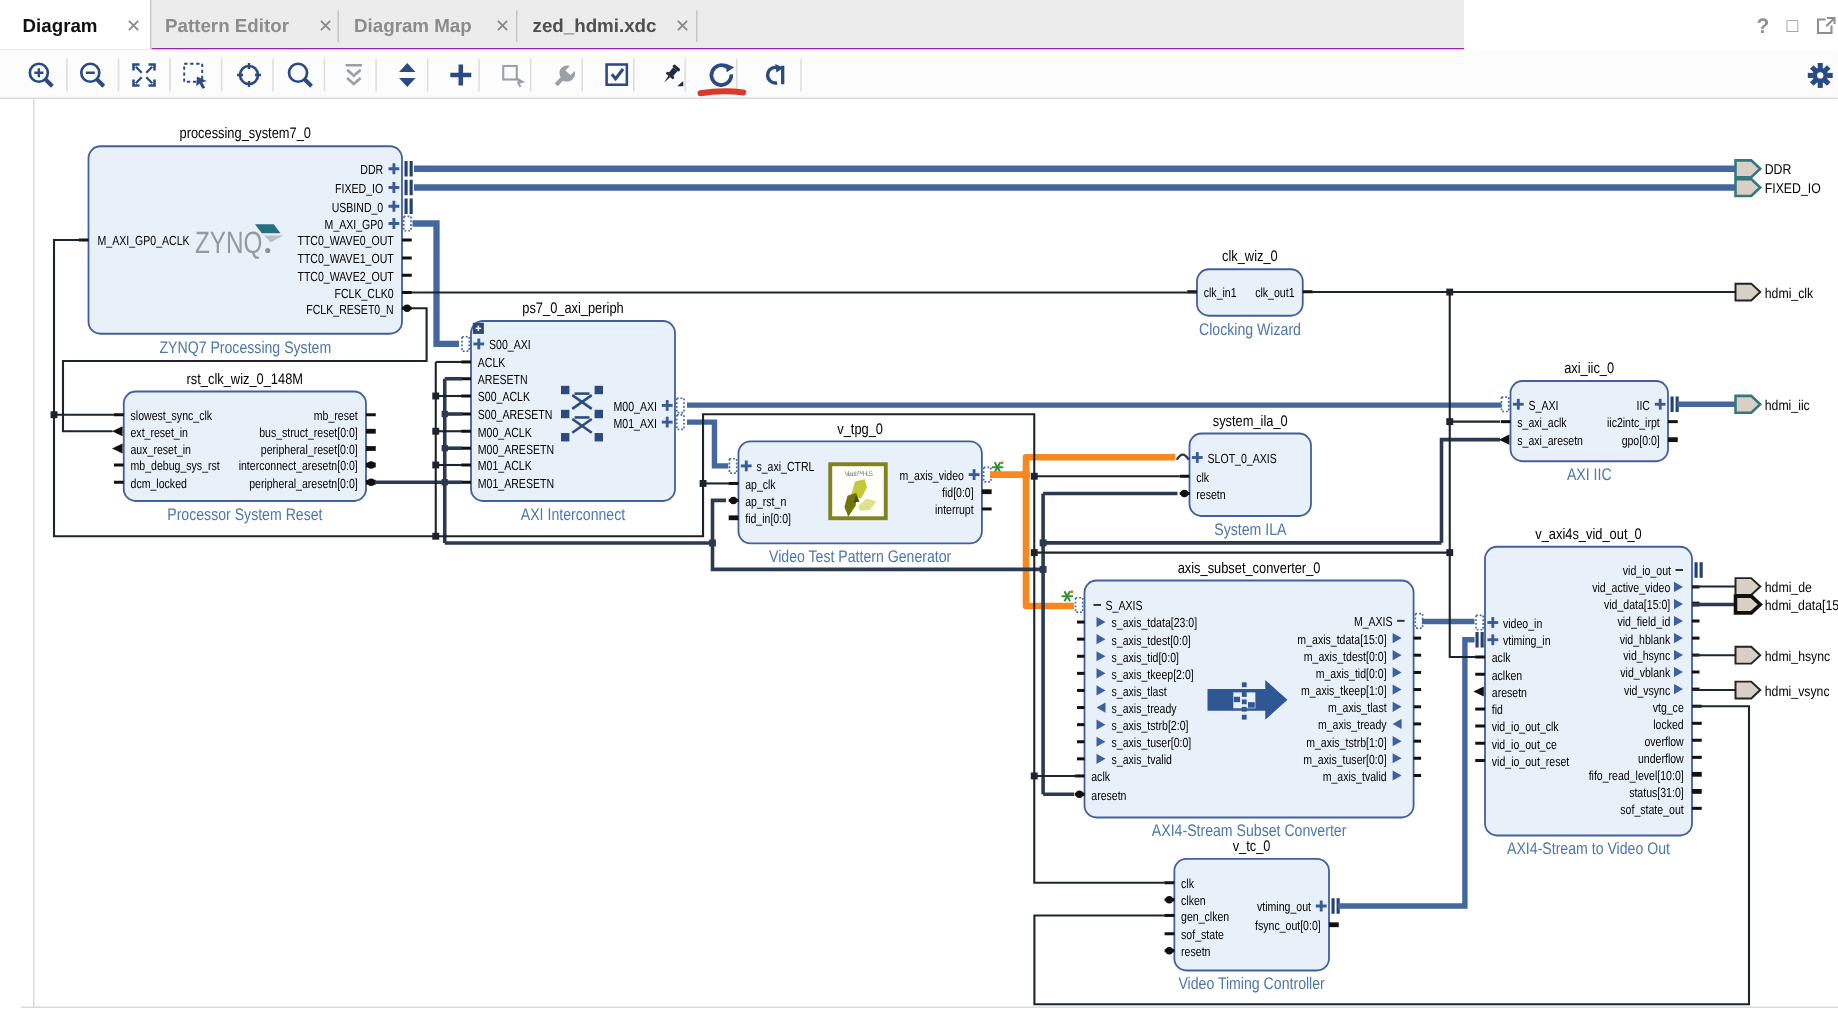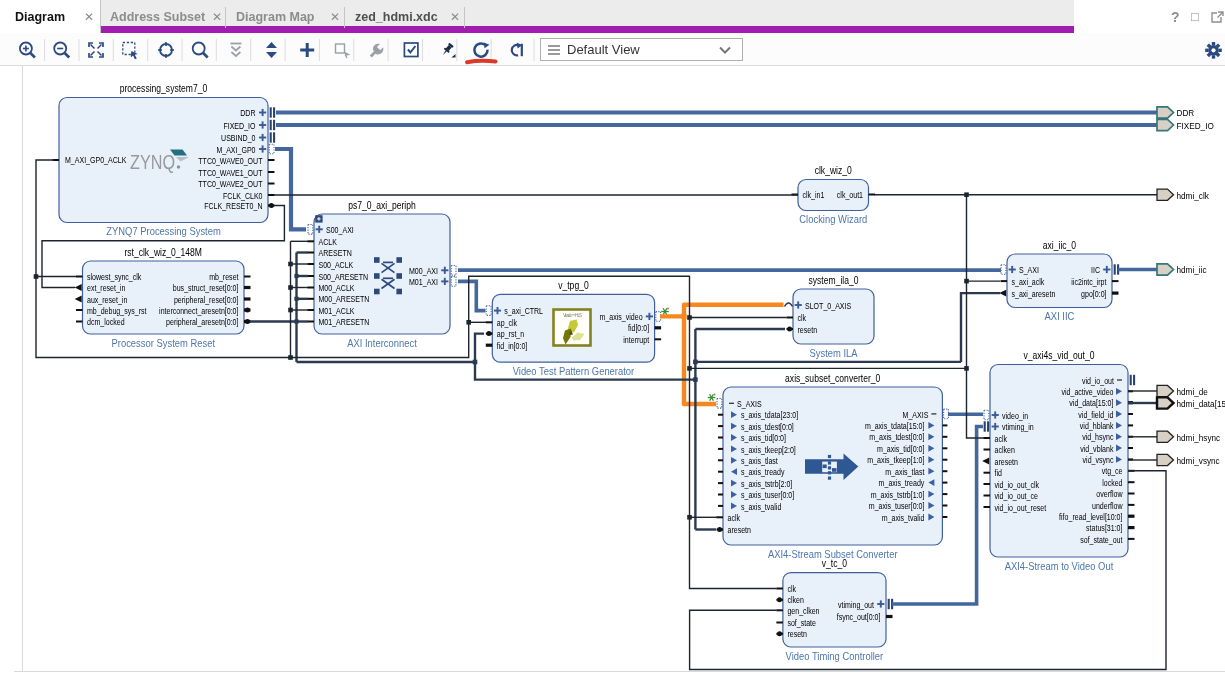--- a/index.html
+++ b/index.html
@@ -1,29 +1,29 @@
 <!DOCTYPE html>
 <html><head><meta charset="utf-8">
 <style>
 html,body{margin:0;padding:0;width:1225px;height:675px;overflow:hidden;background:#fff;
 font-family:"Liberation Sans",sans-serif;}
-.tabbar{position:absolute;left:0;top:0;width:1074px;height:33px;background:#ececec;border-bottom:7px solid #a21caf;box-sizing:border-box;}
+.tabbar{position:absolute;left:0;top:0;width:976px;height:33px;background:#ececec;border-bottom:1px solid #a21caf;box-sizing:border-box;}
 .tabtext{position:absolute;top:0;height:33px;line-height:34px;font-size:12.5px;font-weight:bold;white-space:nowrap;}
 .tabx{position:absolute;top:0;height:33px;line-height:34px;color:#8a8a8a;font-size:12px;}
 .sep{position:absolute;top:7px;height:21px;width:1px;background:#c5c5c5;}
 .toolbar{position:absolute;left:0;top:33px;width:1225px;height:33px;background:#fcfcfc;border-bottom:1px solid #dcdcdc;box-sizing:border-box;}
 .combo{position:absolute;left:540px;top:5px;width:203px;height:23px;background:#fff;border:1px solid #b0b0b0;box-sizing:border-box;font-size:13px;color:#333;}
 svg text{font-family:"Liberation Sans",sans-serif;}
 </style></head>
 <body>
 <div class="tabbar">
   <div style="position:absolute;left:0;top:0;width:100px;height:33px;background:#fff;border-right:1px solid #c5c5c5;"></div>
   <span class="tabtext" style="left:15px;color:#111;">Diagram</span>
     <span class="tabx" style="left:84px;">✕</span>
-  <span class="tabtext" style="left:110px;color:#8c8c8c;">Address Subset</span>
+  <span class="tabtext" style="left:110px;color:#8c8c8c;">Pattern Editor</span>
     <span class="tabx" style="left:212px;">✕</span>
   <div class="sep" style="left:225px;"></div>
   <span class="tabtext" style="left:236px;color:#8c8c8c;">Diagram Map</span>
     <span class="tabx" style="left:330px;">✕</span>
   <div class="sep" style="left:344px;"></div>
   <span class="tabtext" style="left:355px;color:#4f4f4f;">zed_hdmi.xdc</span>
     <span class="tabx" style="left:450px;">✕</span>
   <div class="sep" style="left:464px;"></div>
   <span style="position:absolute;left:1171px;top:9px;color:#8f8f8f;font-size:14px;font-weight:bold;">?</span>
   <span style="position:absolute;left:1191px;top:9px;color:#8f8f8f;font-size:13px;">□</span>
@@ -134,31 +134,20 @@
           <rect x="4.9" y="-1.7" width="3.4" height="3.4"></rect>
 <g transform="rotate(45)">
             <rect x="-1.7" y="-8" width="3.4" height="3.4"></rect>
             <rect x="-1.7" y="4.6" width="3.4" height="3.4"></rect>
 <rect x="-8" y="-1.7" width="3.4" height="3.4"></rect>
             <rect x="4.6" y="-1.7" width="3.4" height="3.4"></rect>
           </g>
         </g>
       </g>
 </svg>
-<div class="combo">
-      <span style="position:absolute;left:7px;top:4px;width:12px;">
-        <span style="display:block;height:2.5px;background:#9a9a9a;margin:1.5px 0;"></span>
-        <span style="display:block;height:2.5px;background:#9a9a9a;margin:1.5px 0;"></span>
-        <span style="display:block;height:2.5px;background:#9a9a9a;margin:1.5px 0;"></span>
-      </span>
-      <span style="position:absolute;left:26px;top:3px;">Default View</span>
-      <svg style="position:absolute;right:11px;top:7px;" width="12" height="9">
-        <path d="M 1,1.5 L 6,6.5 L 11,1.5" fill="none" stroke="#777" stroke-width="2"></path>
-      </svg>
-    </div>
 </div>
 <div style="position:absolute;left:14px;top:66px;width:1225px;height:609px;">
 <svg width="1225" height="609" viewBox="0 66 1225 609">
 <line x1="8.5" y1="66" x2="8.5" y2="672" stroke="#dadada" stroke-width="1"></line>
 <line x1="0" y1="671.5" x2="1225" y2="671.5" stroke="#dadada" stroke-width="1"></line>
 <rect x="45.0" y="97.5" width="209.0" height="125.0" rx="8" fill="#e8f0fa" stroke="#41609b" stroke-width="1.2"></rect>
 <text x="105.7" y="92.3" font-size="10.2" fill="#000" textLength="87.6" lengthAdjust="spacingAndGlyphs">processing_system7_0</text>
 <text x="92.3" y="235.0" font-size="11.2" fill="#4d76ab" textLength="114.5" lengthAdjust="spacingAndGlyphs">ZYNQ7 Processing System</text>
 <text x="226.2" y="116.1" font-size="8.8" fill="#000" textLength="15.3" lengthAdjust="spacingAndGlyphs">DDR</text>
 <line x1="245.0" y1="112.5" x2="252.2" y2="112.5" stroke="#3a5a94" stroke-width="1.9" stroke-linecap="butt"></line>

